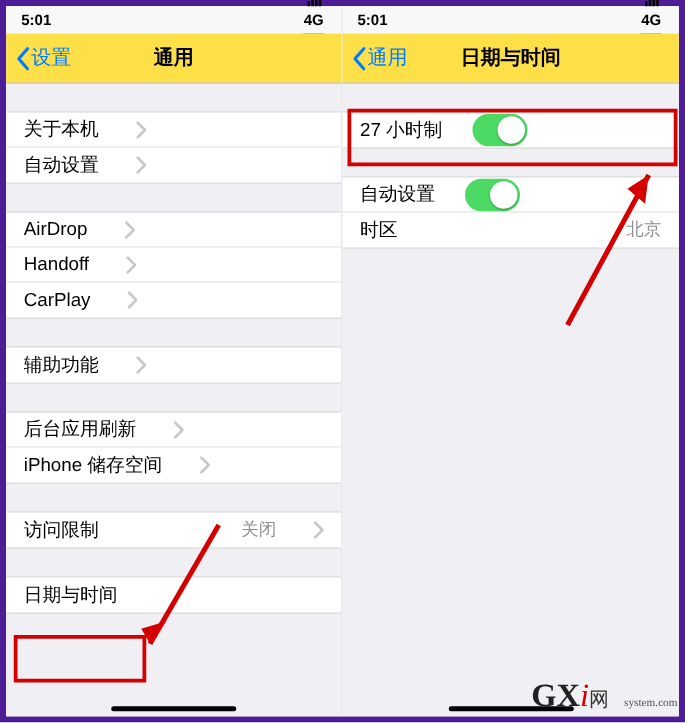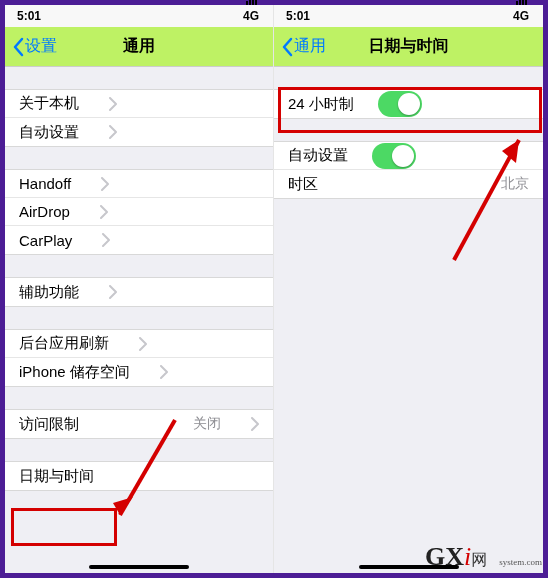--- a/index.html
+++ b/index.html
@@ -10,21 +10,21 @@
 
   .status-bar { height: 22px; display: flex; align-items: center; justify-content: space-between; padding: 0 12px; background: #f8f8f8; font-size: 12px; font-weight: 600; }
   .status-right { display: flex; align-items: center; gap: 4px; flex-direction: column; }
   .signal { display: flex; align-items: flex-end; gap: 1px; }
   .signal .bar { width: 2px; background: #000; }
   .signal .b1 { height: 4px; } .signal .b2 { height: 6px; } .signal .b3 { height: 8px; } .signal .b4 { height: 10px; }
   .battery { width: 20px; height: 10px; border: 1px solid #000; border-radius: 2px; position: relative; }
   .battery::after { content: ""; position: absolute; right: -3px; top: 2px; width: 2px; height: 4px; background: #000; border-radius: 0 1px 1px 0; }
   .battery .fill { height: 100%; background: #ffcc00; width: 40%; border-radius: 1px 0 0 1px; }
 
-  .nav-bar { height: 40px; display: flex; align-items: center; justify-content: center; position: relative; background: #bef264; border-bottom: 1px solid #ccc; }
+  .nav-bar { height: 40px; display: flex; align-items: center; justify-content: center; position: relative; background: #fde047; border-bottom: 1px solid #ccc; }
   .nav-back { position: absolute; left: 6px; display: flex; align-items: center; color: #007aff; font-size: 16px; }
   .nav-back svg { width: 14px; height: 20px; }
   .nav-title { font-size: 16px; font-weight: 600; color: #000; }
 
   .content { flex: 1; overflow: hidden; background: #efeff4; }
   .group { margin-top: 22px; background: #fff; border-top: 1px solid #d8d8d8; border-bottom: 1px solid #d8d8d8; }
   .cell { display: flex; align-items: center; height: 28px; padding: 0 14px; border-bottom: 1px solid #e6e6e6; position: relative; font-size: 15px; gap: 24px; }
   .cell:last-child { border-bottom: none; }
   .cell .label { color: #000; }
   .cell .value { color: #8e8e93; font-size: 14px; margin-left: auto; }
@@ -87,29 +87,29 @@
             <span class="label">自动设置</span>
             <span class="chev">
               <svg viewBox="0 0 8 14">
                 <path d="M1 1 L7 7 L1 13" stroke="#c7c7cc" stroke-width="2" fill="none" stroke-linecap="round" stroke-linejoin="round"></path>
               </svg>
             </span>
           </div>
         </div>
         <div class="group">
           <div class="cell">
+            <span class="label">AirDrop</span>
+            <span class="chev">
+              <svg viewBox="0 0 8 14">
+                <path d="M1 1 L7 7 L1 13" stroke="#c7c7cc" stroke-width="2" fill="none" stroke-linecap="round" stroke-linejoin="round"></path>
+              </svg>
+            </span>
+          </div>
+          <div class="cell">
             <span class="label">Handoff</span>
-            <span class="chev">
-              <svg viewBox="0 0 8 14">
-                <path d="M1 1 L7 7 L1 13" stroke="#c7c7cc" stroke-width="2" fill="none" stroke-linecap="round" stroke-linejoin="round"></path>
-              </svg>
-            </span>
-          </div>
-          <div class="cell">
-            <span class="label">AirDrop</span>
             <span class="chev">
               <svg viewBox="0 0 8 14">
                 <path d="M1 1 L7 7 L1 13" stroke="#c7c7cc" stroke-width="2" fill="none" stroke-linecap="round" stroke-linejoin="round"></path>
               </svg>
             </span>
           </div>
           <div class="cell">
             <span class="label">CarPlay</span>
             <span class="chev">
               <svg viewBox="0 0 8 14">
@@ -191,21 +191,21 @@
         <svg viewBox="0 0 12 20">
             <path d="M10 2 L3 10 L10 18" stroke="#007aff" stroke-width="2.5" fill="none" stroke-linecap="round" stroke-linejoin="round"></path>
           </svg>
         <span>通用</span>
       </div>
       <div class="nav-title">日期与时间</div>
     </div>
     <div class="content" id="right-content">
         <div class="group">
           <div class="cell">
-            <span class="label">24 小时制</span>
+            <span class="label">27 小时制</span>
             <div class="toggle">
               <div class="knob"></div>
             </div>
           </div>
         </div>
         <div class="group">
           <div class="cell">
             <span class="label">自动设置</span>
             <div class="toggle">
               <div class="knob"></div>

